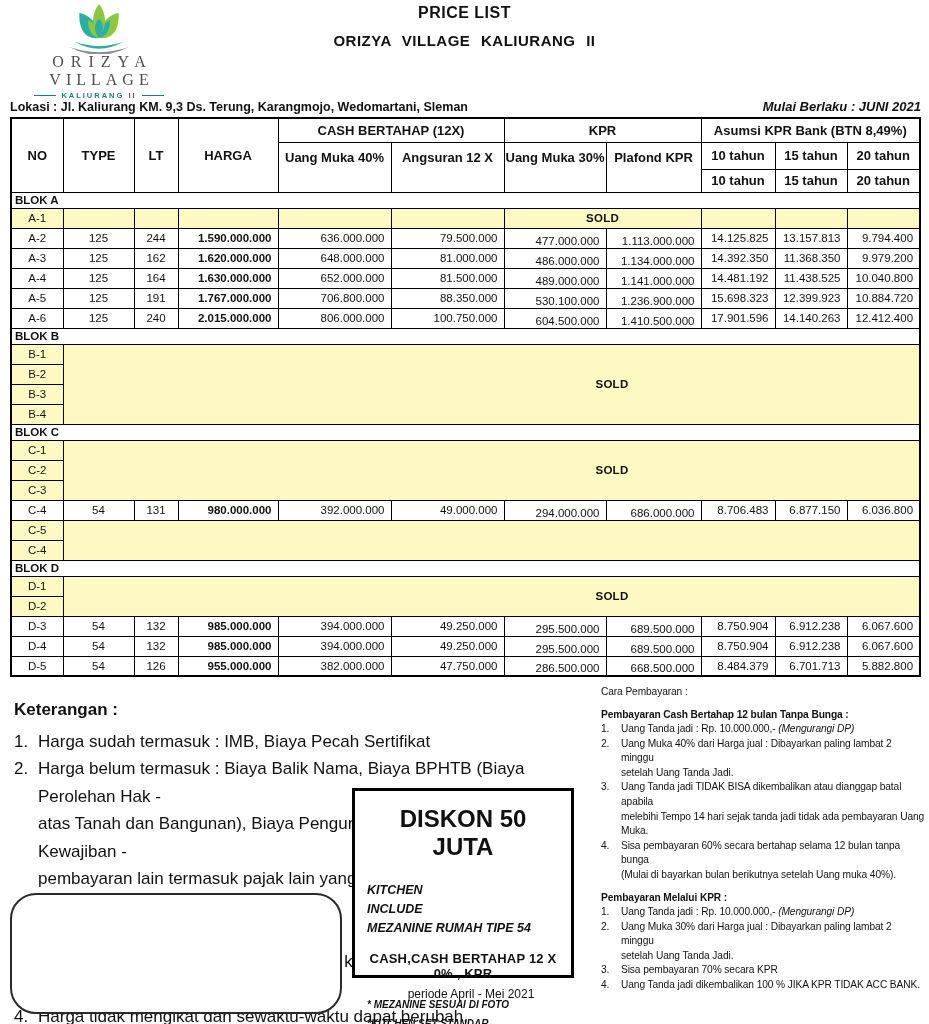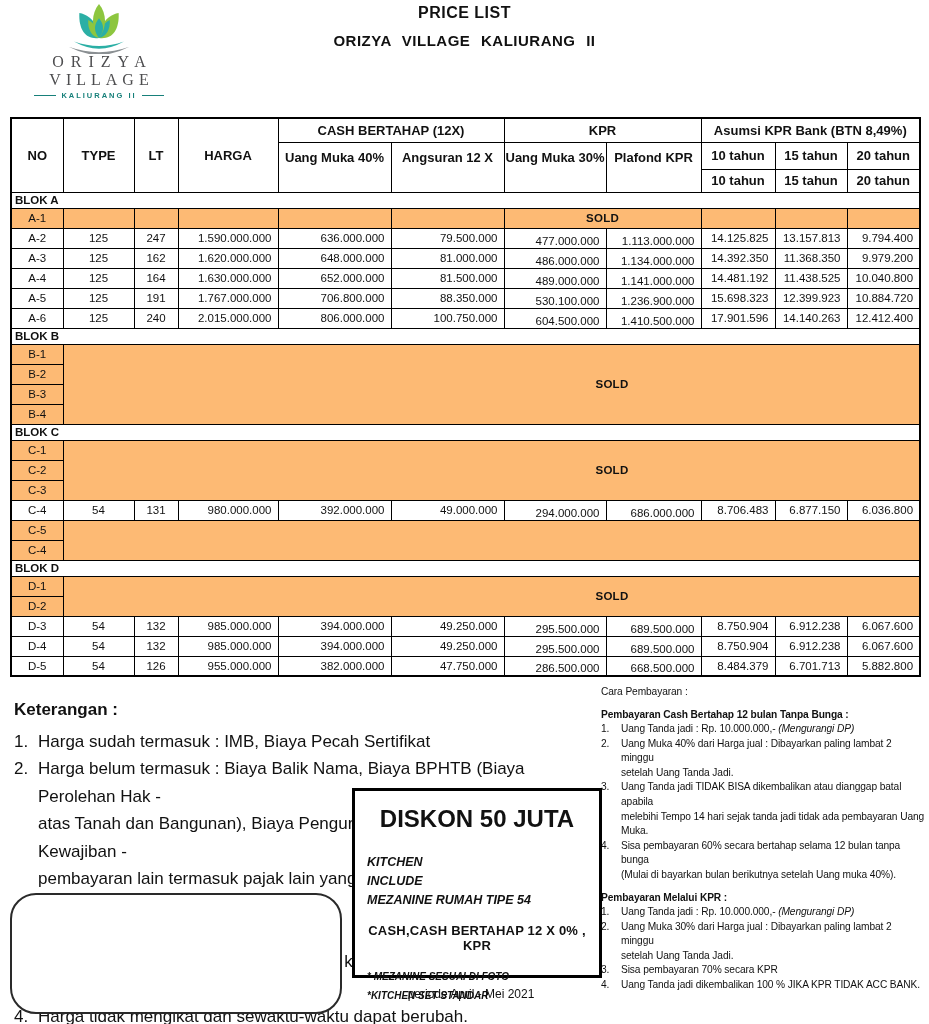--- a/index.html
+++ b/index.html
@@ -34,24 +34,24 @@
               border-collapse:collapse; table-layout:fixed; border:2px solid #000; }
   .tbl th, .tbl td { border:1px solid #000; overflow:hidden; white-space:nowrap; }
   .tbl th { font-size:13px; font-weight:bold; text-align:center; vertical-align:middle; padding:2px 1px; }
   .tbl thead tr.h1 th { height:24px; }
   .tbl thead tr.h2 th { height:27px; }
   .tbl thead tr.h3 th { height:23px; }
   .tbl thead th.grp { vertical-align:top; padding-top:7px; }
   .tbl tbody td { height:20px; font-size:11.5px; padding:1px 4px; vertical-align:middle; }
   .tbl tr.blok td { height:16px; font-size:11.5px; font-weight:bold; text-align:left;
                     padding:0 0 0 3px; border-left:2px solid #000; border-right:2px solid #000; }
-  .gray { background:#fdba74; }
+  .gray { background:#fef9c3; }
   .cC { text-align:center; }
   .num { text-align:right; padding-right:6px !important; }
-  .bold { font-weight:normal;margin-top:22px; }
+  .bold { font-weight:bold;margin-top:22px; }
   .sag { vertical-align:bottom !important; padding-bottom:1px !important; }
   .sold-cell { text-align:center; font-weight:bold; font-size:11px; letter-spacing:.3px; }
   .sold-merged { text-align:center; font-weight:bold; font-size:11px; letter-spacing:.3px;
                  padding-left:27% !important; }
 
   
   .keterangan { position:absolute; left:14px; top:690px; width:530px;
                 font-size:17px; line-height:1.62;margin-top:6px; }
   .ket-title { font-weight:bold; margin-bottom:4px; }
   .ket-item { display:flex; }
@@ -60,21 +60,21 @@
 
   .cara { position:absolute; left:601px; top:685px; width:324px;
           font-size:10.2px; line-height:1.43; letter-spacing:-0.1px; }
   .cara-title { margin-bottom:1px; }
   .pay-heading { font-weight:bold; margin-top:8px; }
   .pay-item { display:flex; }
   .pay-n { flex:none; width:20px; }
   .pay-text { white-space:pre-line; }
   .pay-text em { font-style:italic; }
 
-  .diskon { position:absolute; left:352px; top:788px; width:250px; height:190px;
+  .diskon { position:absolute; left:352px; top:788px; width:222px; height:190px;
             border:3px solid #000; background:#fff; padding:8px 12px; z-index:5; }
   .diskon-title { text-align:center; font-size:24px; font-weight:bold; margin-top:6px; }
   .include { font-style:italic; font-weight:bold; font-size:12.5px; margin-top:20px; line-height:1.5; }
   .methods { font-weight:bold; font-size:13px; margin-top:14px; text-align:center; letter-spacing:.2px; }
   .diskon-notes { font-style:italic; font-weight:bold; font-size:10px; margin-top:14px; line-height:1.9; }
   .periode { position:absolute; left:352px; top:987px; width:238px; text-align:center; font-size:12px; }
 
   .blank-box { position:absolute; left:10px; top:893px; width:332px; height:121px;
                border:2px solid #2a2a2a; border-radius:26px; background:#fff; }
 </style>
@@ -98,20 +98,24 @@
       <div class="logo-name">ORIZYA</div>
       <div class="logo-village">VILLAGE</div>
       <div class="logo-tag">
         <span class="rule"></span>
         <span class="tag-text">KALIURANG II</span>
         <span class="rule"></span>
       </div>
     </div>
     <div class="title">PRICE LIST</div>
     <div class="subtitle">ORIZYA VILLAGE KALIURANG II</div>
+    <div class="meta">
+      <span class="lokasi">Lokasi : Jl. Kaliurang KM. 9,3 Ds. Terung, Karangmojo, Wedomartani, Sleman</span>
+      <span class="berlaku">Mulai Berlaku : JUNI 2021</span>
+    </div>
   </div>
 
   <table class="tbl" id="price-table">
       <colgroup>
         <col style="width: 52px;">
         <col style="width: 71px;">
         <col style="width: 44px;">
         <col style="width: 100px;">
         <col style="width: 113px;">
         <col style="width: 113px;">
@@ -158,21 +162,21 @@
           <td class="gray"></td>
           <td class="gray"></td>
           <td class="gray sold-cell" colspan="2">SOLD</td>
           <td class="gray"></td>
           <td class="gray"></td>
           <td class="gray"></td>
         </tr>
         <tr>
           <td class="cC">A-2</td>
           <td class="cC">125</td>
-          <td class="cC">247</td>
+          <td class="cC">244</td>
           <td class="num bold">1.590.000.000</td>
           <td class="num">636.000.000</td>
           <td class="num">79.500.000</td>
           <td class="num sag">477.000.000</td>
           <td class="num sag">1.113.000.000</td>
           <td class="num">14.125.825</td>
           <td class="num">13.157.813</td>
           <td class="num">9.794.400</td>
         </tr>
         <tr>

